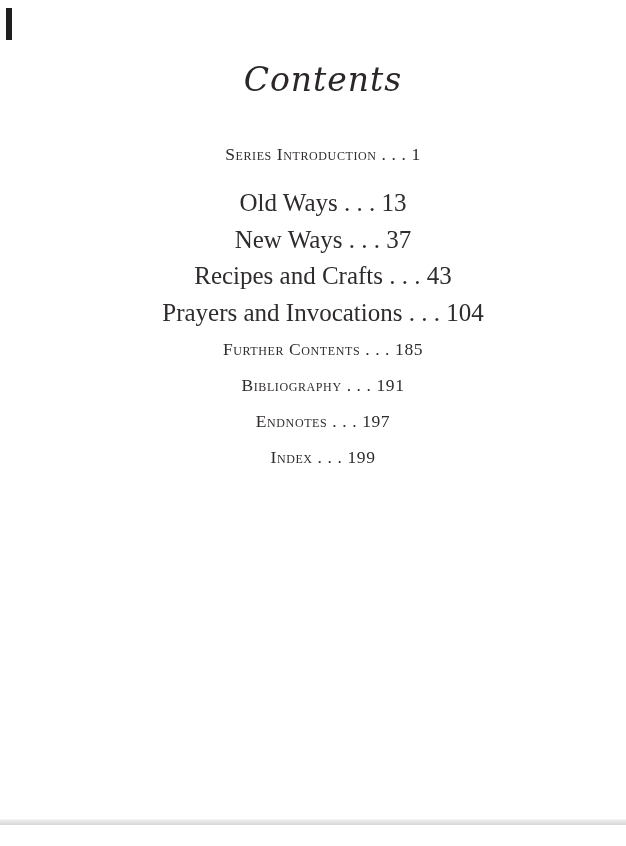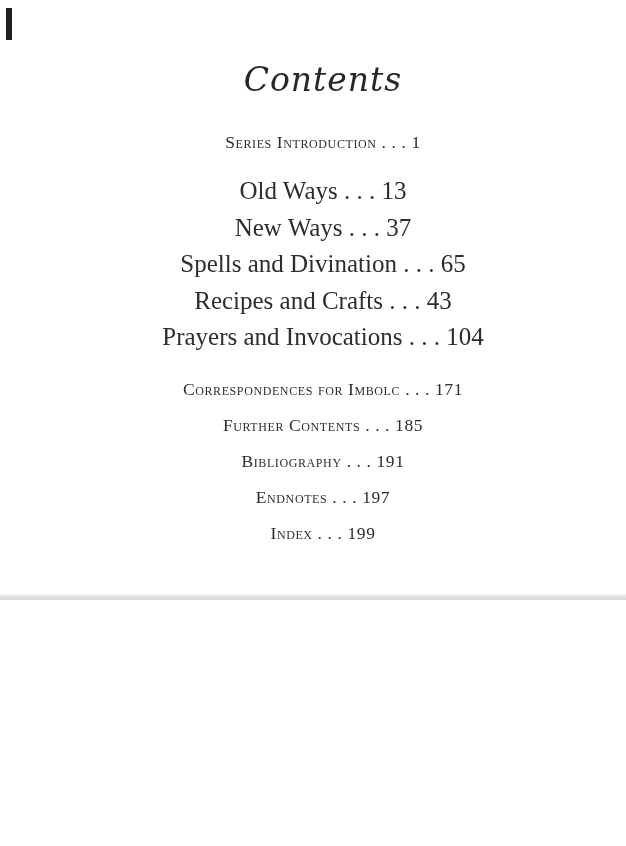--- a/index.html
+++ b/index.html
@@ -3,21 +3,21 @@
 <meta charset="utf-8">
 <style>
   html, body {
     margin: 0;
     padding: 0;
     background: #ffffff;
   }
   .page {
     position: relative;
     width: 626px;
-    height: 600px;
+    height: 825px;
     box-sizing: border-box;
     padding-left: 20px;
     background: #ffffff;
     overflow: hidden;
     font-family: "Liberation Serif", serif;
     color: #2f2c2b;
   }
   .corner-mark {
     position: absolute;
     left: 6px;
@@ -31,21 +31,21 @@
     text-align: center;
     font-family: "DejaVu Serif", serif;
     font-style: italic;
     font-weight: 400;
     font-size: 33px;
     line-height: 46px;
     letter-spacing: 1px;
     color: #2a2726;
   }
   .toc {
-    margin-top: 27px;
+    margin-top: 39px;
   }
   .toc-line {
     text-align: center;
     line-height: 24px;
     white-space: nowrap;
   }
   .ch {
     font-size: 25px;
   }
   .sc {
@@ -90,44 +90,34 @@
       <span>. . .</span>
       <span>13</span>
     </div>
 
     <div class="toc-line ch mt-ch">
       <span>New Ways</span>
       <span>. . .</span>
       <span>37</span>
     </div>
 
-    <div class="toc-line ch mt-ch">
-      <span>Spells and Divination</span>
-      <span>. . .</span>
-      <span>65</span>
-    </div>
 
     <div class="toc-line ch mt-ch">
       <span>Recipes and Crafts</span>
       <span>. . .</span>
       <span>43</span>
     </div>
 
     <div class="toc-line ch mt-ch">
       <span>Prayers and Invocations</span>
       <span>. . .</span>
       <span>104</span>
     </div>
 
 
-    <div class="toc-line sc mt-group2">
-      <span>Correspondences for Imbolc</span>
-      <span>. . .</span>
-      <span>171</span>
-    </div>
 
     <div class="toc-line sc mt-sc">
       <span>Further Contents</span>
       <span>. . .</span>
       <span>185</span>
     </div>
 
     <div class="toc-line sc mt-sc">
       <span>Bibliography</span>
       <span>. . .</span>

